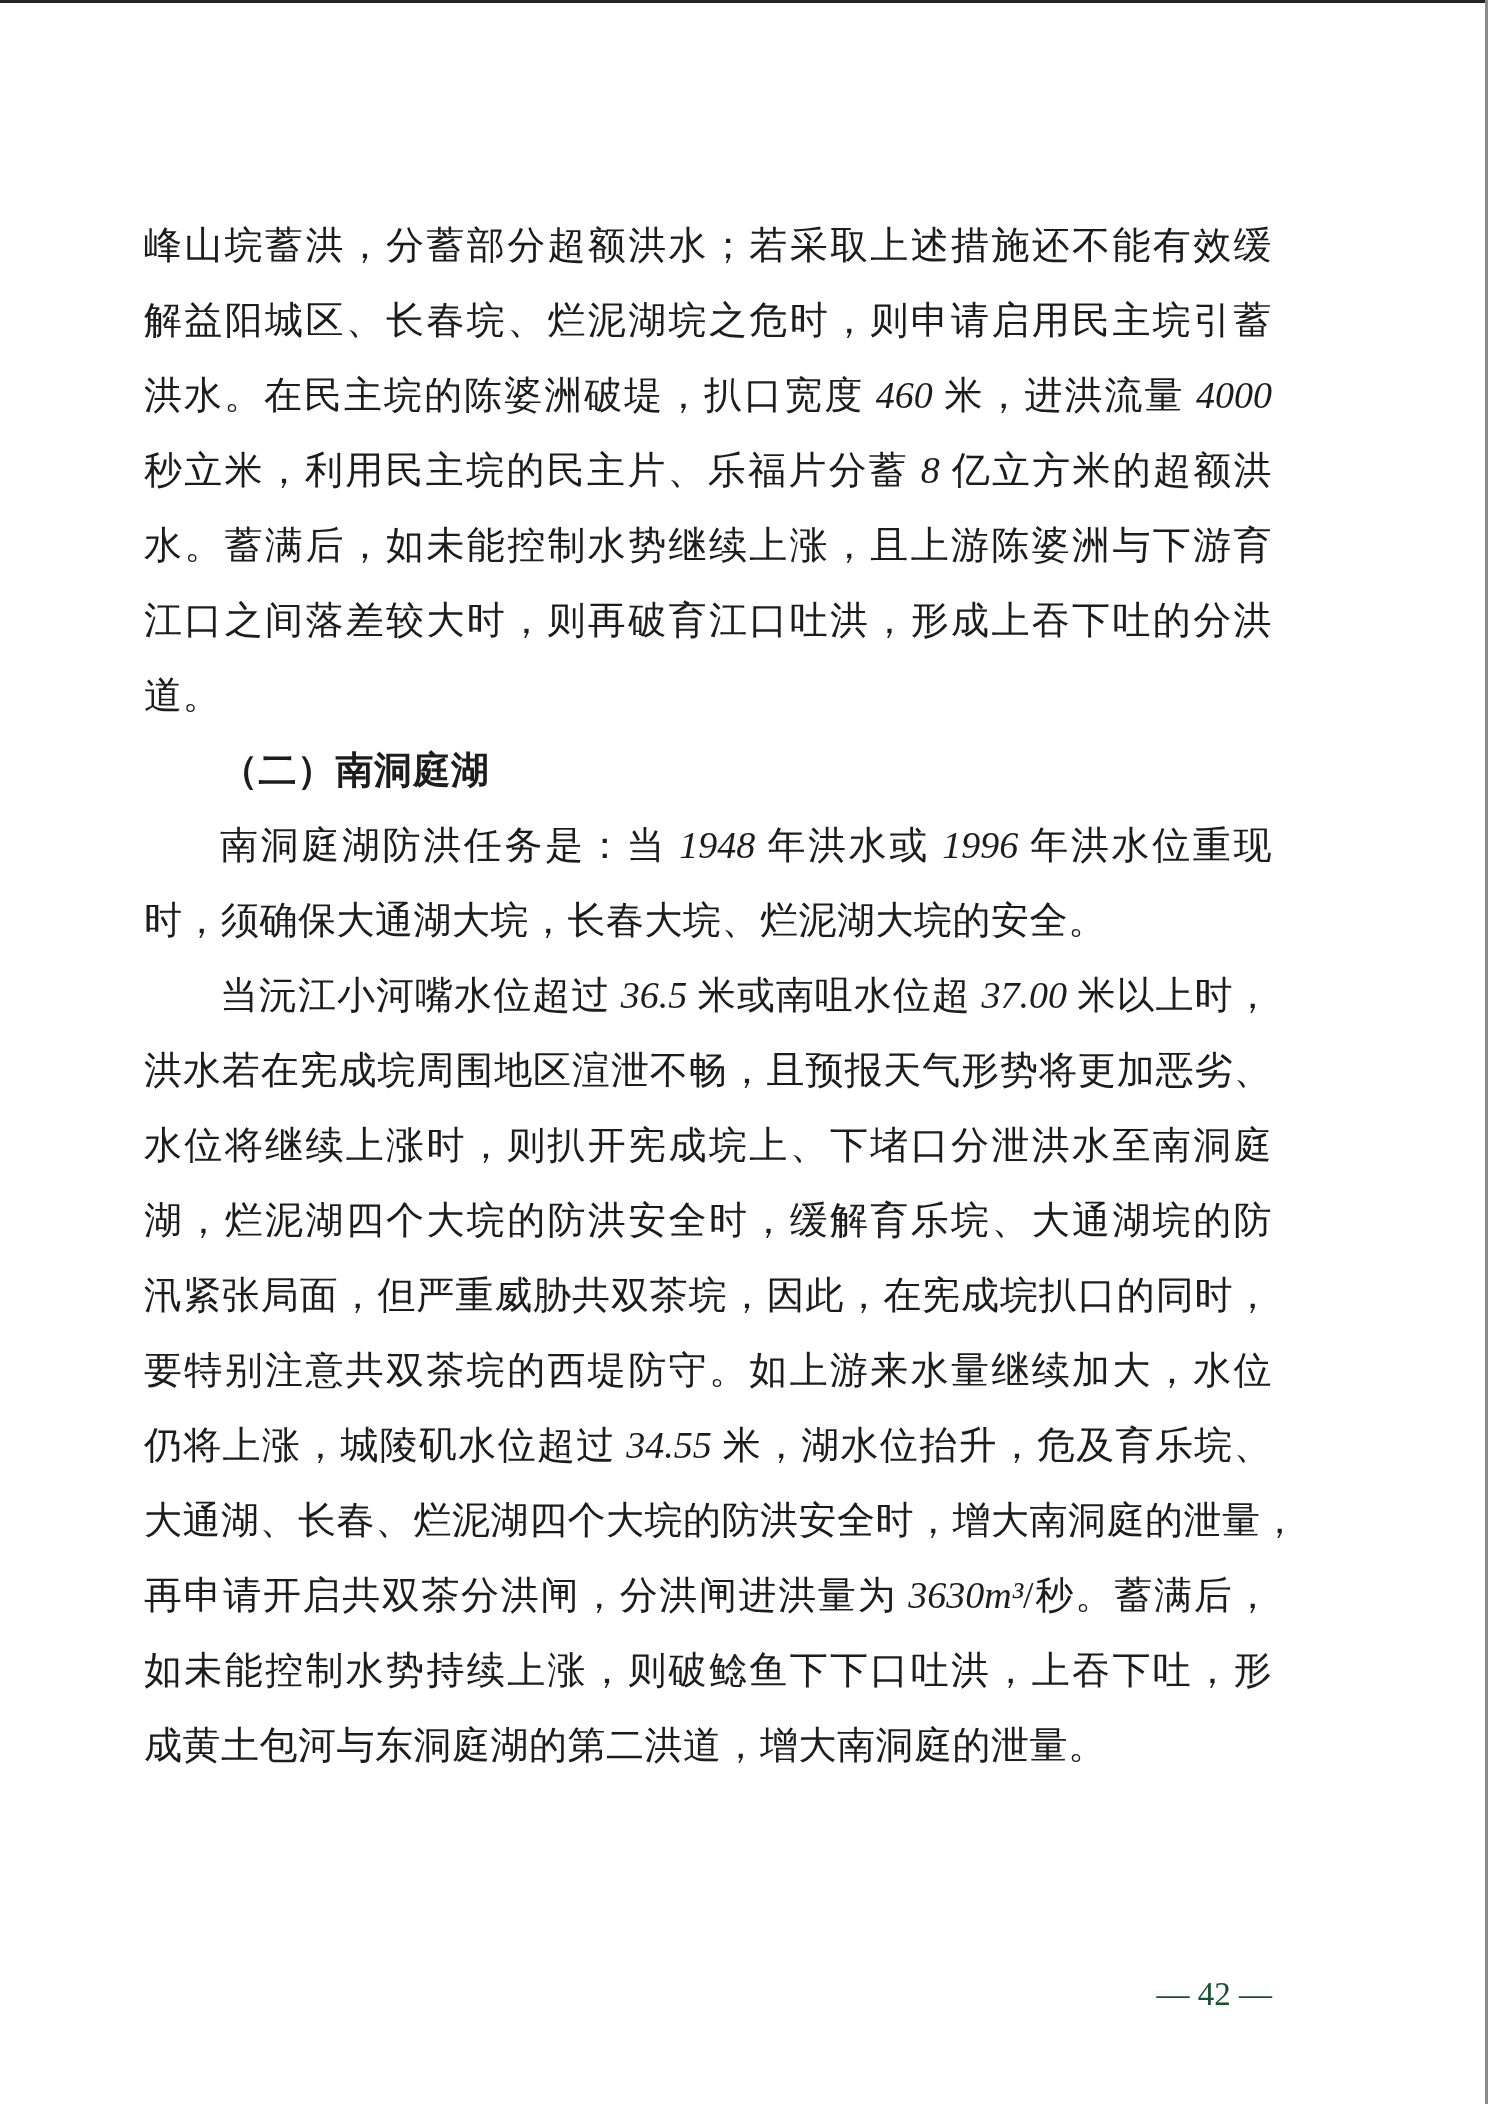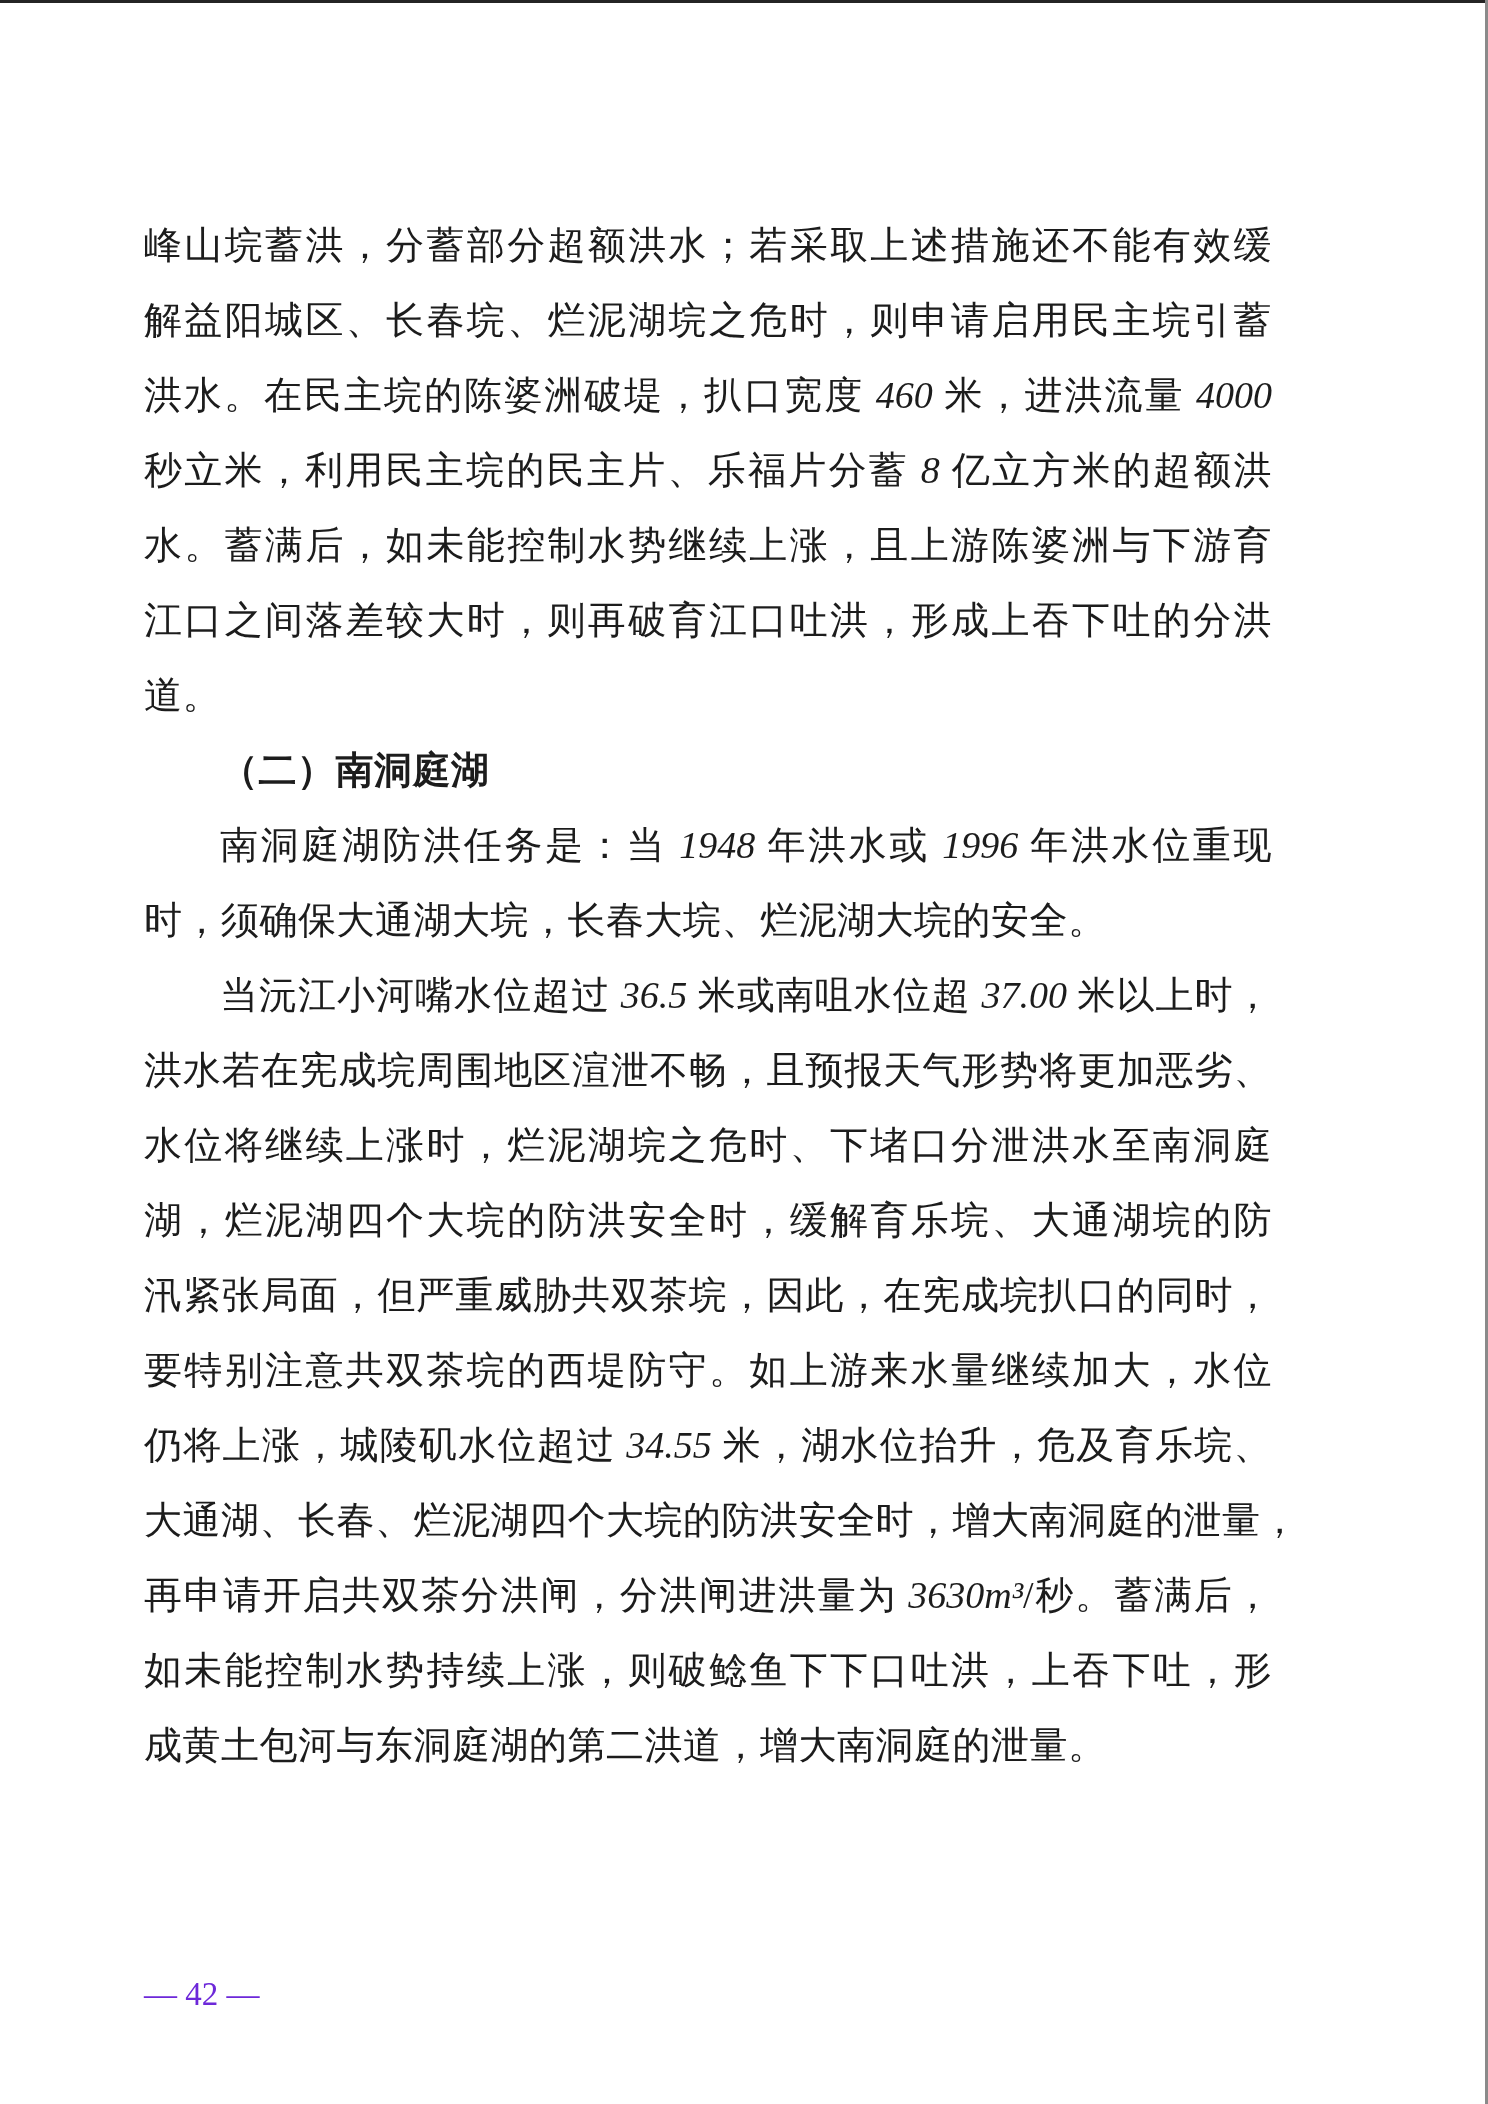--- a/index.html
+++ b/index.html
@@ -52,24 +52,24 @@
   .latin {
     font-style: italic;
     font-family: "Liberation Serif", "DejaVu Serif", serif;
     letter-spacing: 0;
   }
   .page-number {
     position: absolute;
     left: 144px;
     top: 1972px;
     width: 1128px;
-    text-align: left;
+    text-align: right;
     font-size: 33px;
     line-height: 44px;
-    color: #6d28d9;
+    color: #14532d;
   }
 </style>
 </head>
 <body>
 
 <div class="edge-top"></div>
 <div class="edge-right"></div>
 
 <div class="text-block">
     <div class="line">峰山垸蓄洪，分蓄部分超额洪水；若采取上述措施还不能有效缓</div>
@@ -77,21 +77,21 @@
     <div class="line">洪水。在民主垸的陈婆洲破堤，扒口宽度 <span class="latin">460</span> 米，进洪流量 <span class="latin">4000</span></div>
     <div class="line">秒立米，利用民主垸的民主片、乐福片分蓄 <span class="latin">8</span> 亿立方米的超额洪</div>
     <div class="line">水。蓄满后，如未能控制水势继续上涨，且上游陈婆洲与下游育</div>
     <div class="line">江口之间落差较大时，则再破育江口吐洪，形成上吞下吐的分洪</div>
     <div class="line end">道。</div>
     <div class="line indent heading end">（二）南洞庭湖</div>
     <div class="line indent">南洞庭湖防洪任务是：当 <span class="latin">1948</span> 年洪水或 <span class="latin">1996</span> 年洪水位重现</div>
     <div class="line end">时，须确保大通湖大垸，长春大垸、烂泥湖大垸的安全。</div>
     <div class="line indent">当沅江小河嘴水位超过 <span class="latin">36.5</span> 米或南咀水位超 <span class="latin">37.00</span> 米以上时，</div>
     <div class="line">洪水若在宪成垸周围地区渲泄不畅，且预报天气形势将更加恶劣、</div>
-    <div class="line">水位将继续上涨时，烂泥湖垸之危时、下堵口分泄洪水至南洞庭</div>
+    <div class="line">水位将继续上涨时，则扒开宪成垸上、下堵口分泄洪水至南洞庭</div>
     <div class="line">湖，烂泥湖四个大垸的防洪安全时，缓解育乐垸、大通湖垸的防</div>
     <div class="line">汛紧张局面，但严重威胁共双茶垸，因此，在宪成垸扒口的同时，</div>
     <div class="line">要特别注意共双茶垸的西堤防守。如上游来水量继续加大，水位</div>
     <div class="line">仍将上涨，城陵矶水位超过 <span class="latin">34.55</span> 米，湖水位抬升，危及育乐垸、</div>
     <div class="line">大通湖、长春、烂泥湖四个大垸的防洪安全时，增大南洞庭的泄量，</div>
     <div class="line">再申请开启共双茶分洪闸，分洪闸进洪量为 <span class="latin">3630m³</span>/秒。蓄满后，</div>
     <div class="line">如未能控制水势持续上涨，则破鲶鱼下下口吐洪，上吞下吐，形</div>
     <div class="line end">成黄土包河与东洞庭湖的第二洪道，增大南洞庭的泄量。</div>
   </div>
 

